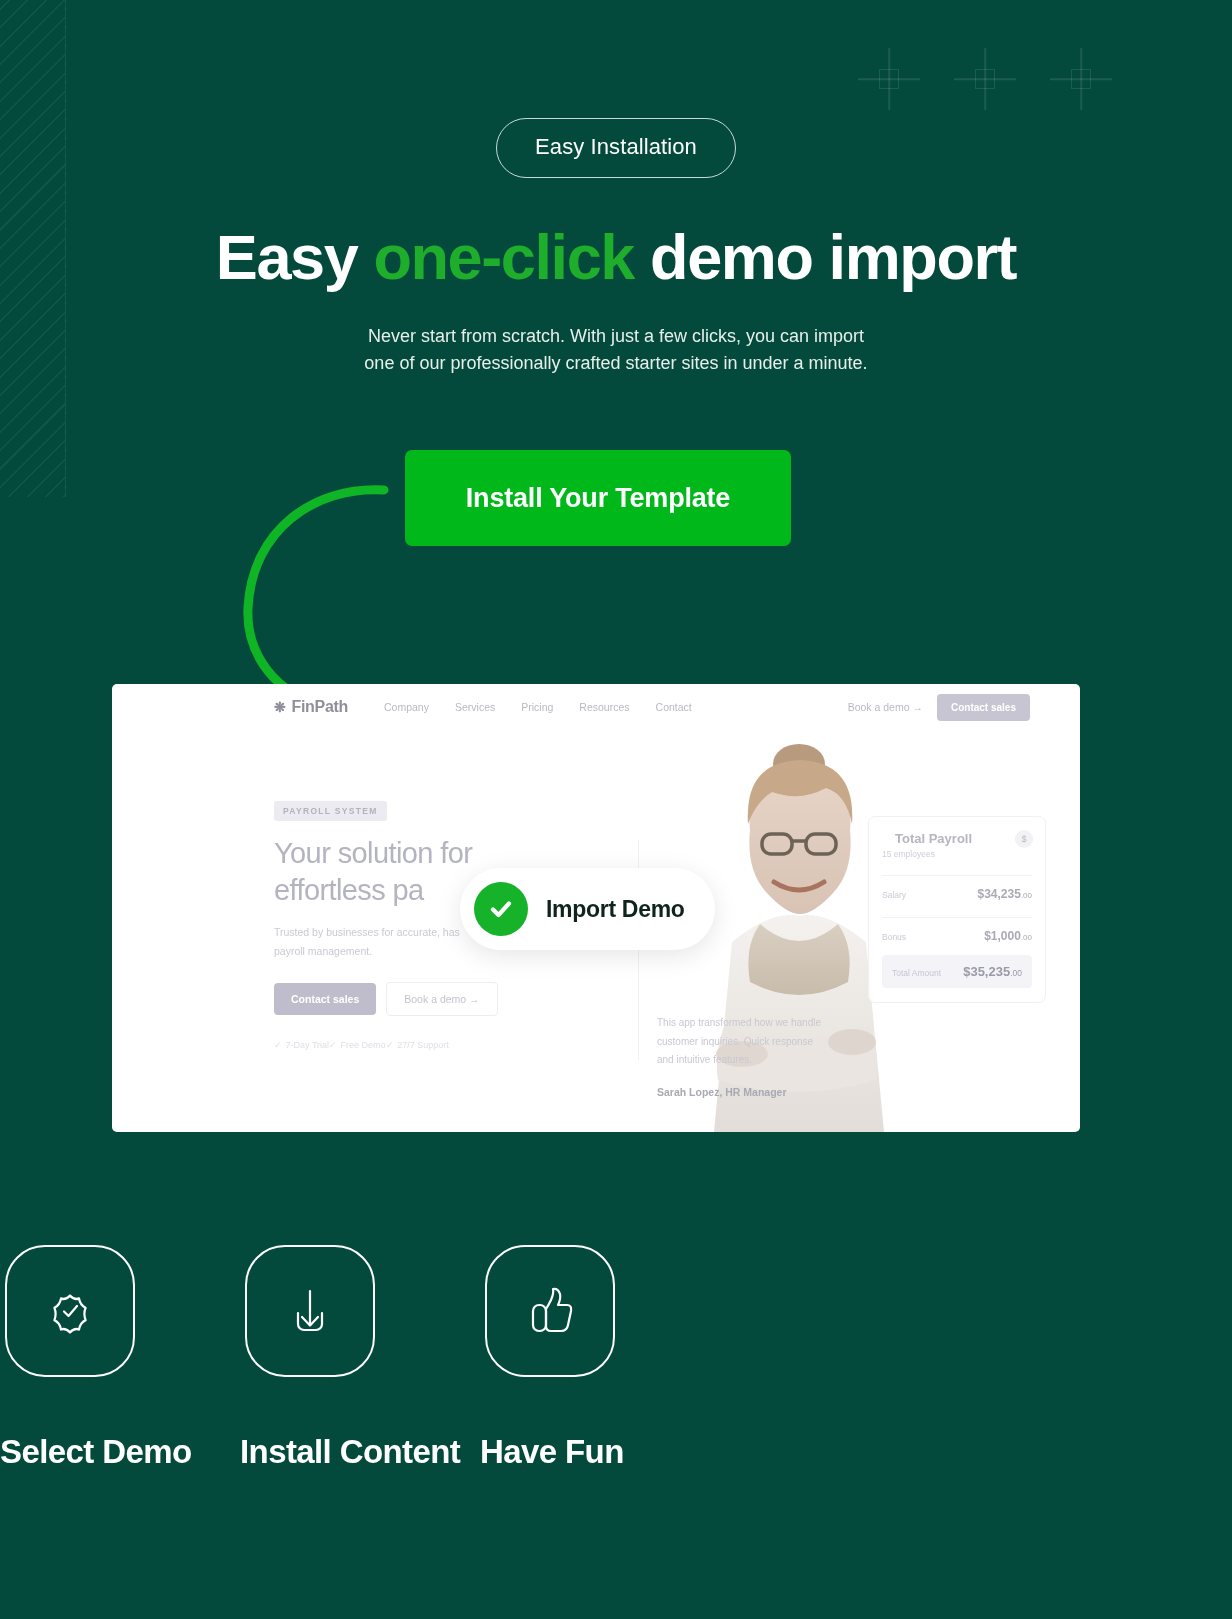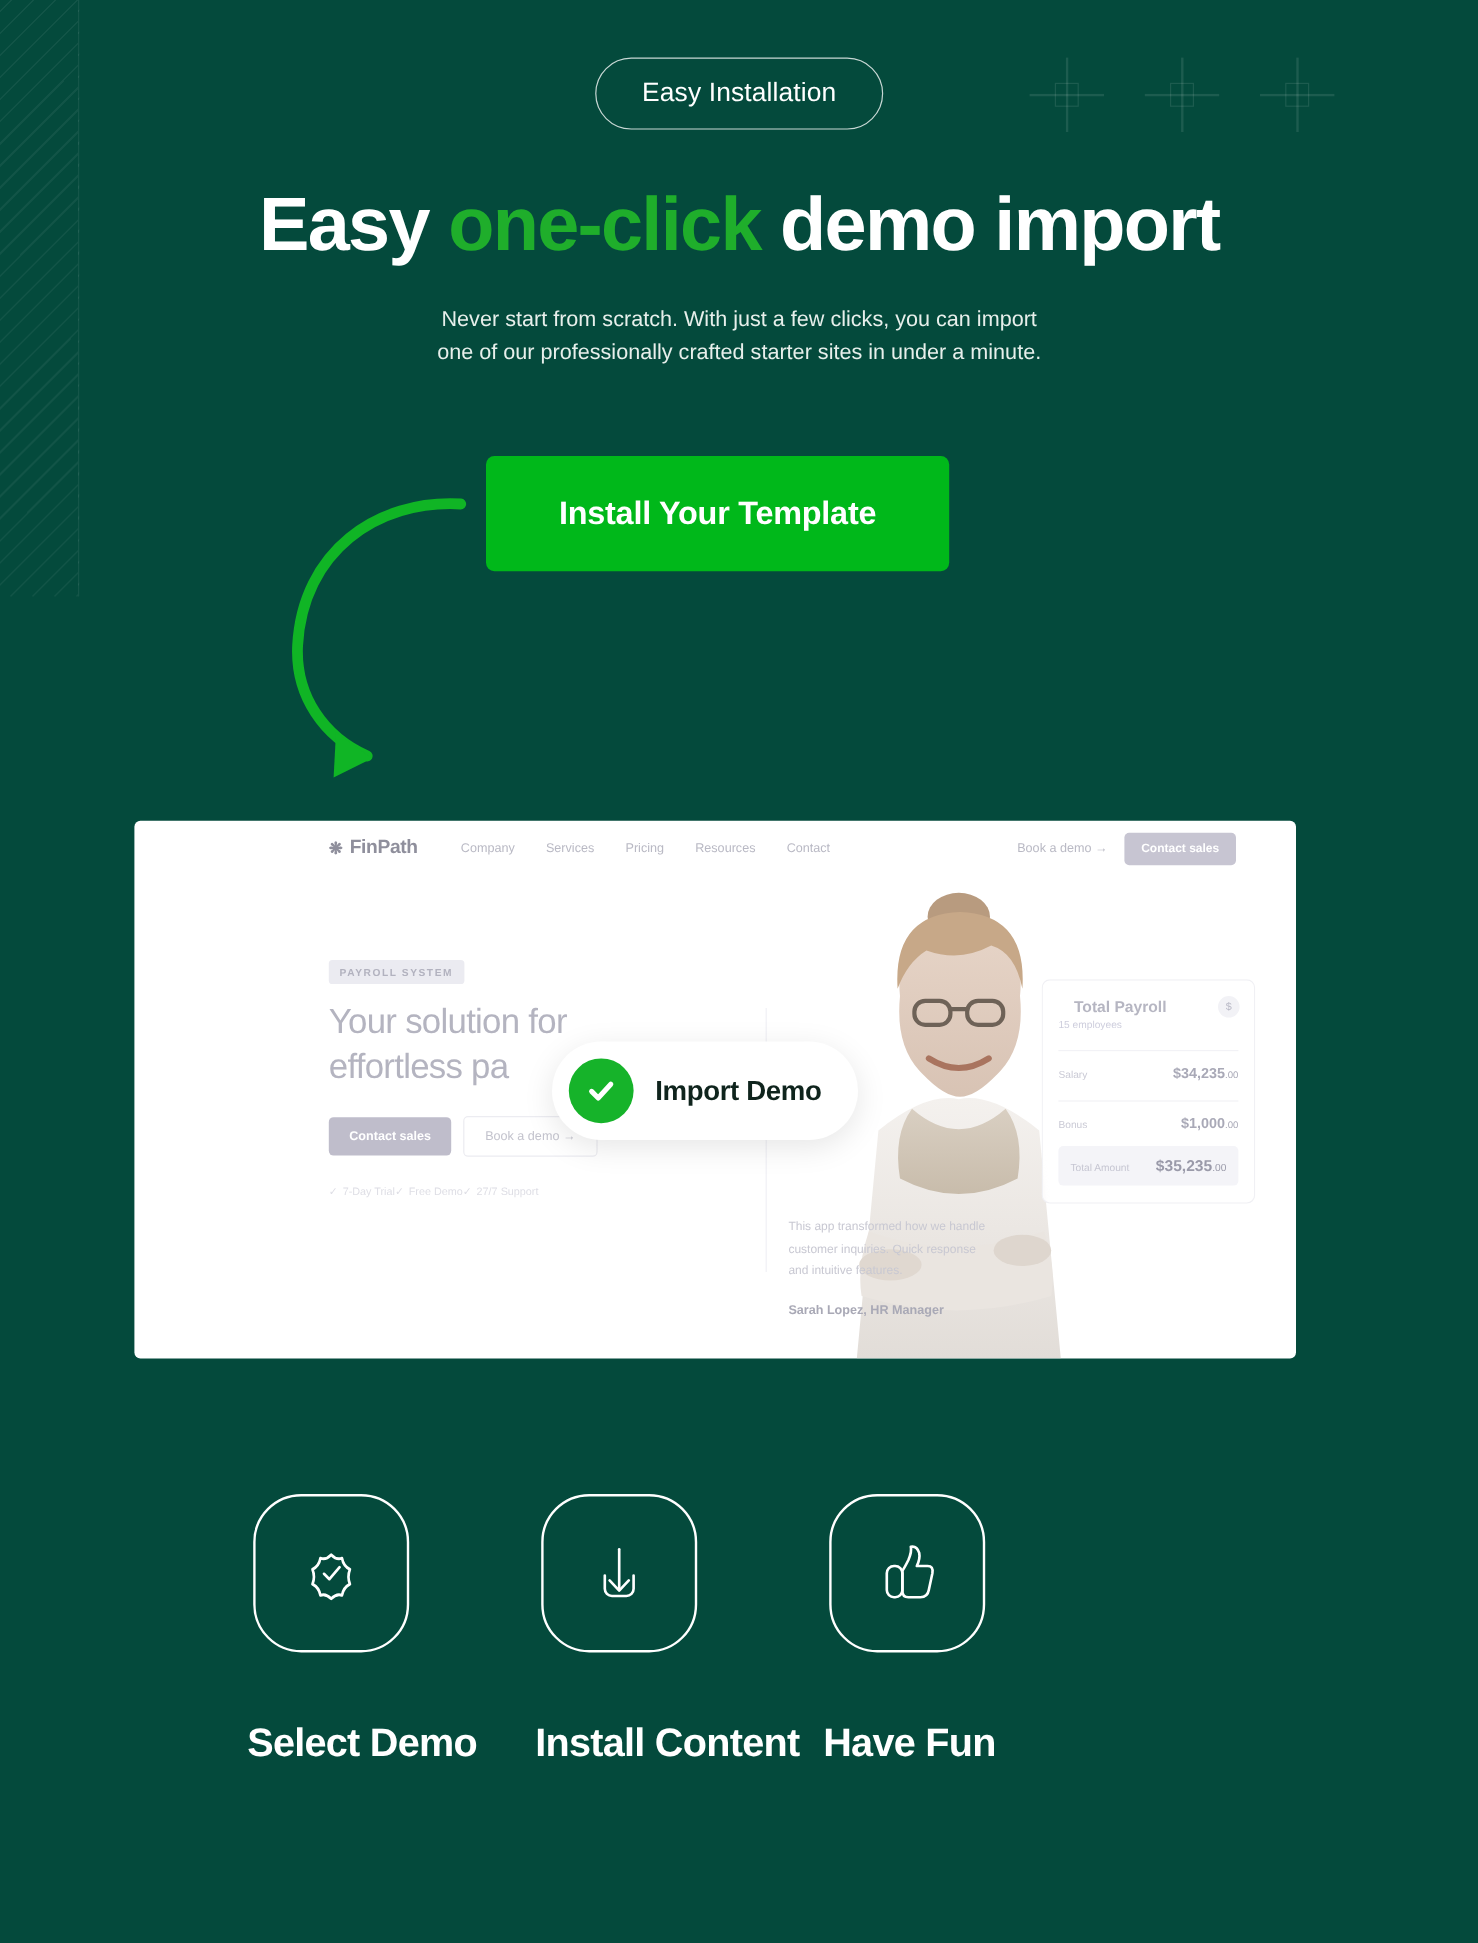--- a/index.html
+++ b/index.html
@@ -52,21 +52,21 @@
     left: 50%; top: 50%;
     width: 20px; height: 20px;
     margin: -10px 0 0 -10px;
     border: 1.5px solid rgba(255,255,255,0.10);
   }
 
   
   .page {
     position: relative;
     width: 1232px;
-    padding-top: 48px;
+    padding-top: 118px;
     text-align: center;
   }
 
   
   .pill {
     display: inline-block;
     border: 1.6px solid rgba(255,255,255,0.78);
     border-radius: 999px;
     color: #ffffff;
     font-size: 22px;
@@ -253,21 +253,20 @@
     display: flex; align-items: center; justify-content: center;
   }
   .chip .txt { color: #0f241d; font-size: 23px; font-weight: 700; letter-spacing: -0.3px; }
 
   
   .steps {
     position: absolute;
     left: 0; top: 1245px;
     width: 1032px;
     display: flex;
-    justify-content: center;
     gap: 100px;
   }
   .step { width: 140px; text-align: center; }
   .step .box {
     width: 130px; height: 132px;
     margin: 0 auto;
     border: 2px solid #ffffff;
     border-radius: 40px;
     display: flex; align-items: center; justify-content: center;
   }
@@ -336,20 +335,24 @@
         <span class="mk-demo">Book a demo  →</span>
         <span class="mk-sales">Contact sales</span>
       </div>
     </div>
 
     <div class="mk-hero">
       <div class="mk-tag">PAYROLL SYSTEM</div>
       <div class="mk-h1">
         <div>Your solution for</div>
         <div>effortless pa</div>
+      </div>
+      <div class="mk-p">
+        <div>Trusted by businesses for accurate, has</div>
+        <div>payroll management.</div>
       </div>
       <div class="mk-btns">
         <span class="mk-b1">Contact sales</span>
         <span class="mk-b2">Book a demo  →</span>
       </div>
       <div class="mk-trust">
         <span><i>✓</i><span>7-Day Trial</span></span>
         <span><i>✓</i><span>Free Demo</span></span>
         <span><i>✓</i><span>27/7 Support</span></span>
       </div>

